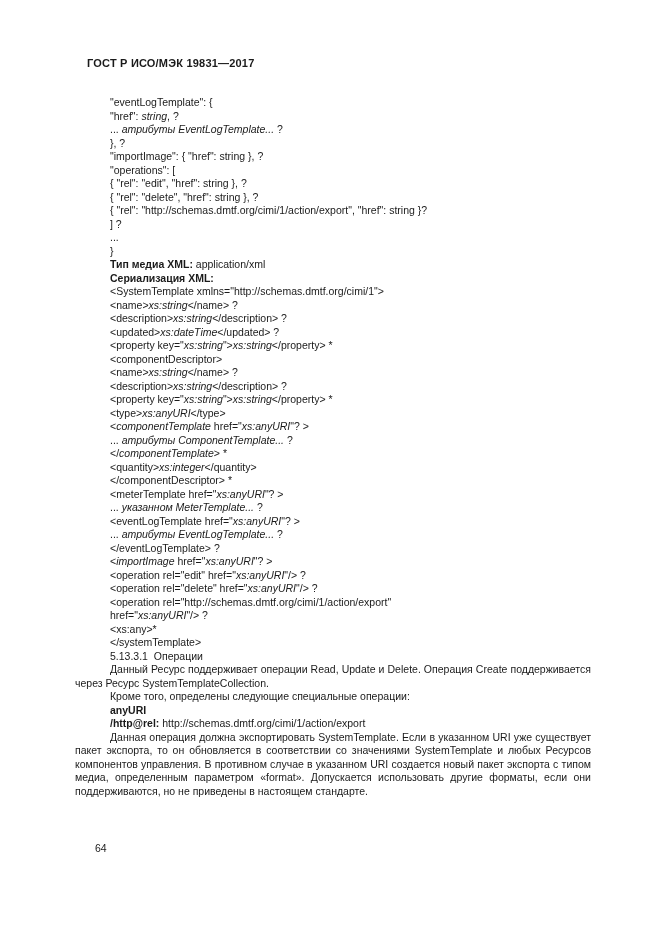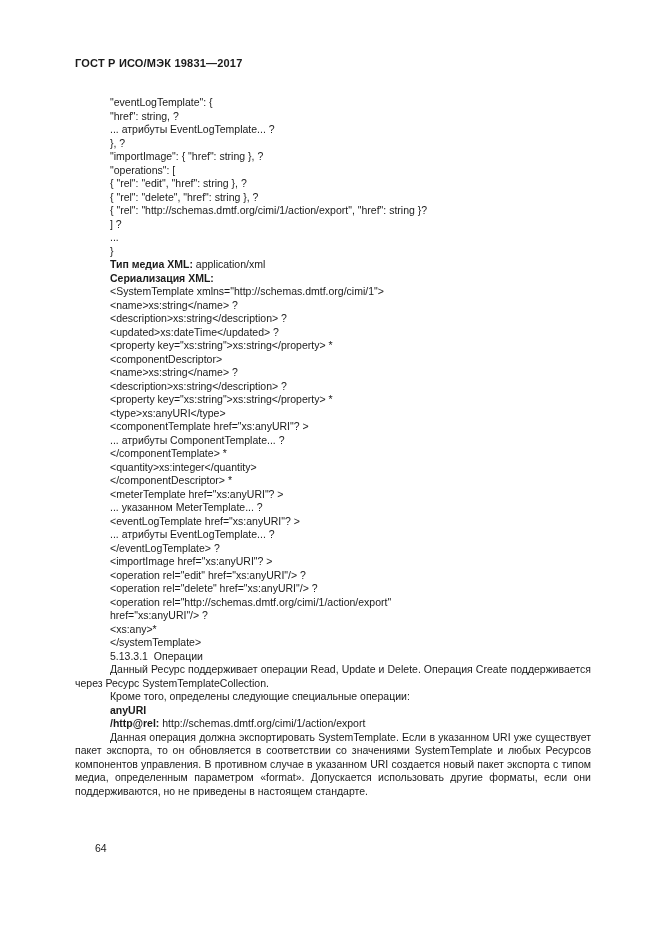--- a/index.html
+++ b/index.html
@@ -16,33 +16,34 @@
     position:absolute;
     left:75px; top:57px;
     width:516px;
   }
   .doc-header {
     font-weight:bold;
     font-size:11px;
     letter-spacing:0.2px;
     margin-bottom:27px;
     white-space:pre;
+    margin-left:12px;
   }
   .line {
     line-height:13.5px;
     white-space:pre-wrap;
   }
   .indented { margin-left:35px; }
   .para {
     line-height:13.5px;
     text-align:justify;
     text-indent:35px;
   }
   .seg-n { font-style:normal; }
-  .seg-i { }
+  .seg-i { font-style:italic; }
   .seg-b { font-weight:bold; }
   .bold { font-weight:bold; }
   .page-number {
     position:absolute;
     left:75px; top:842px;
     font-size:10.5px;
     padding-left:20px;
   }
 </style>
 </head>

